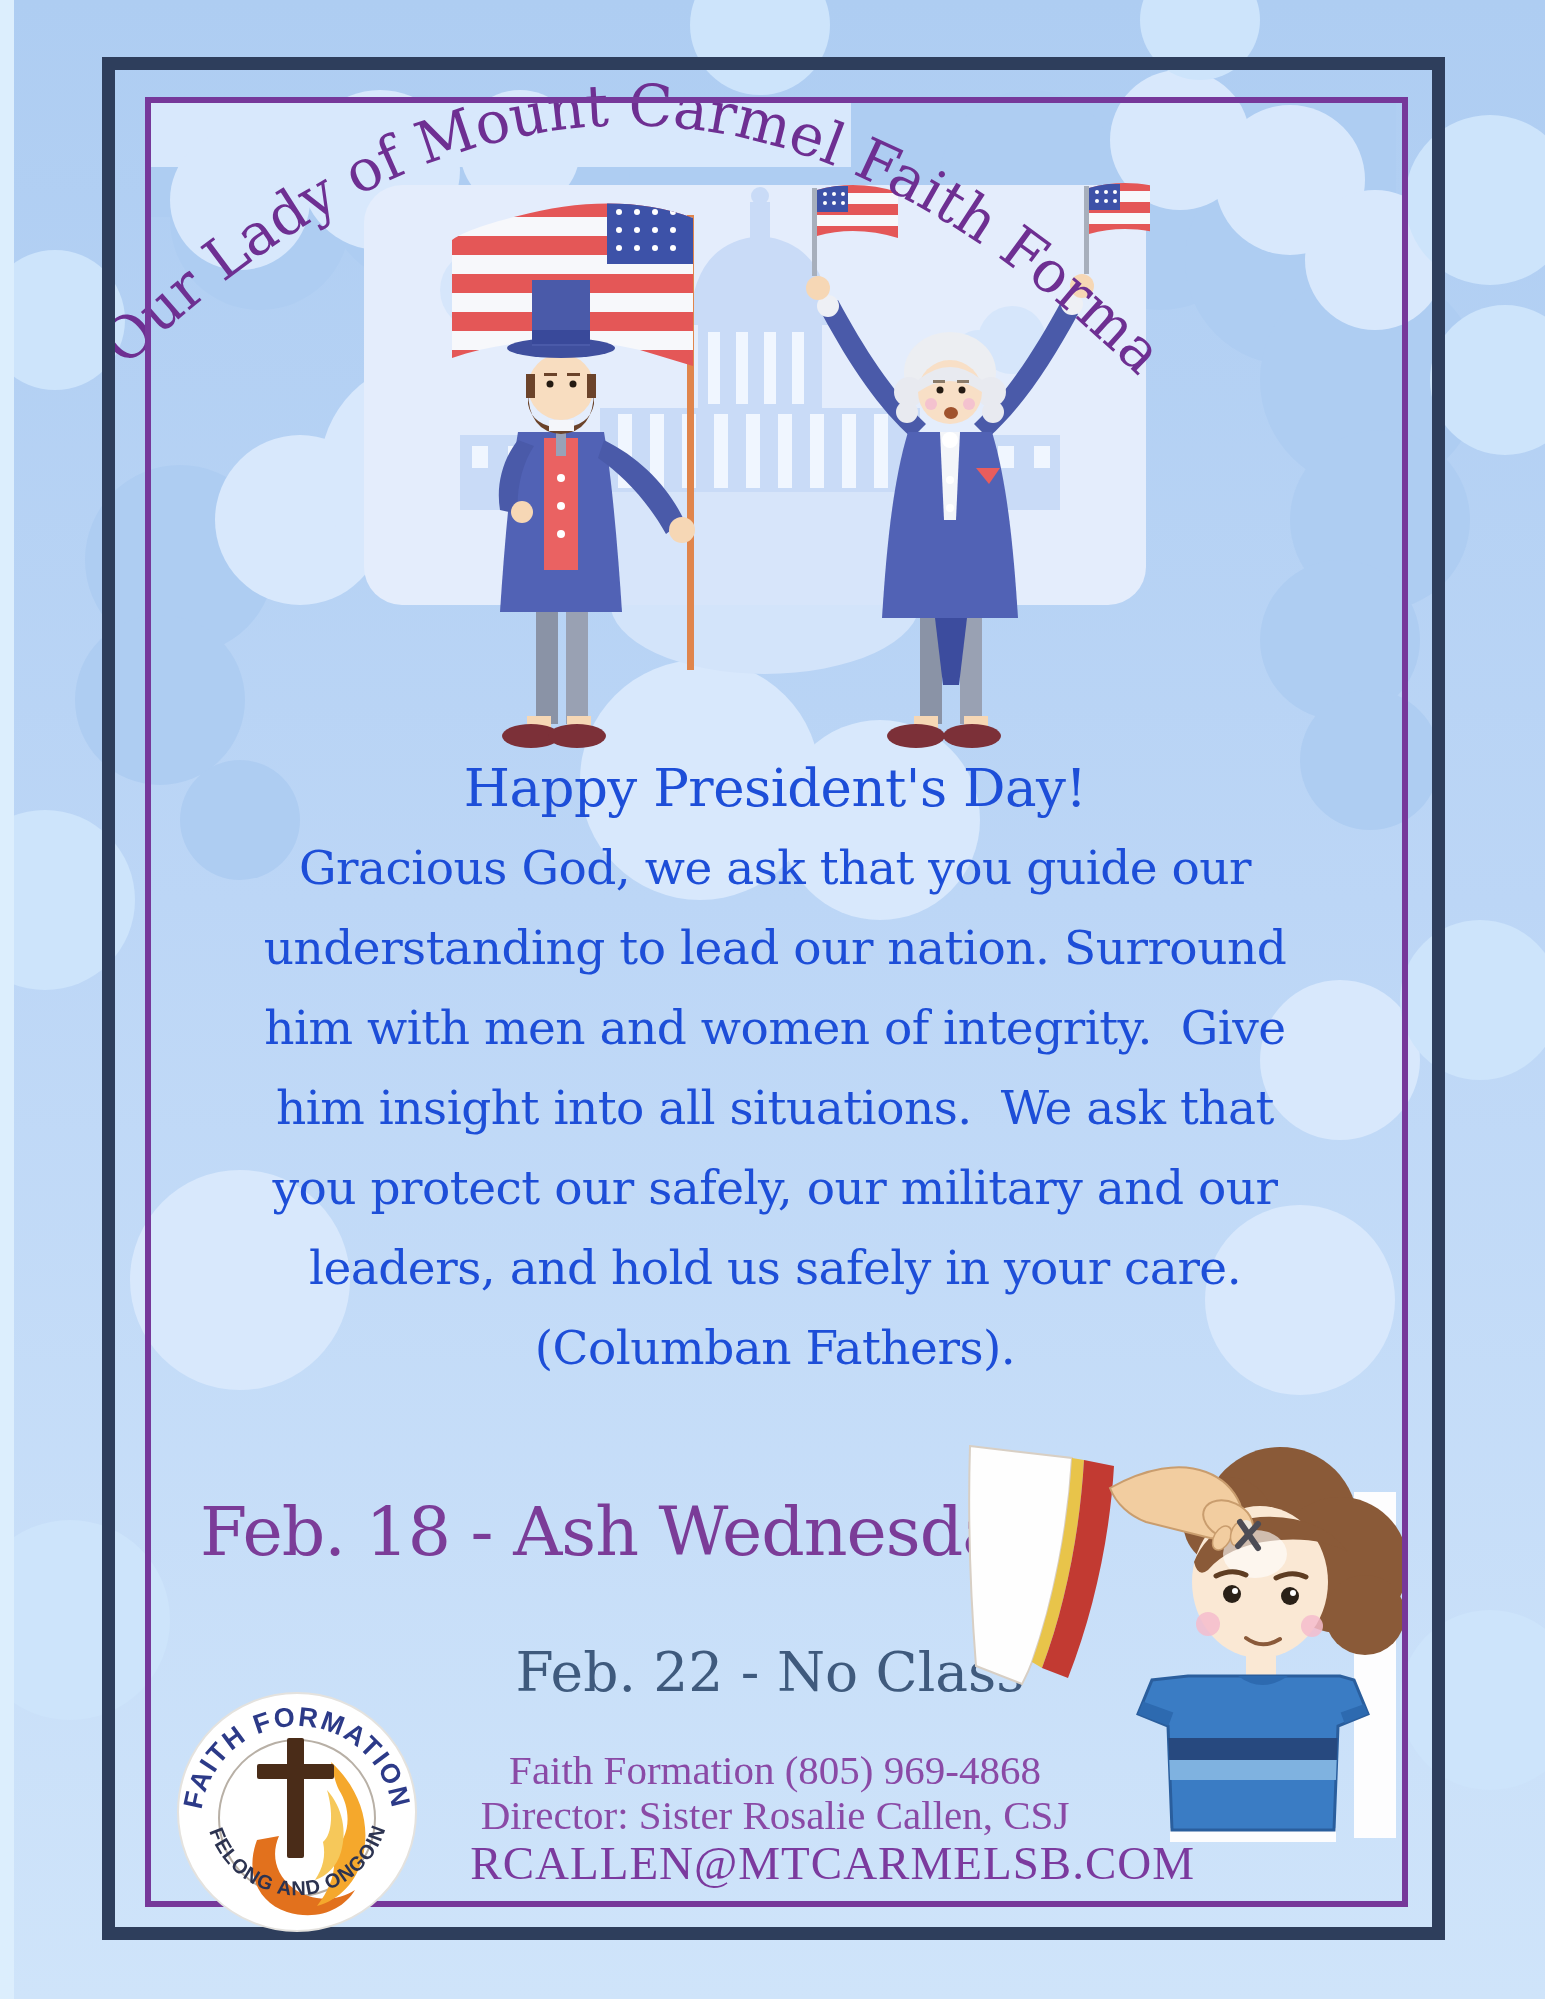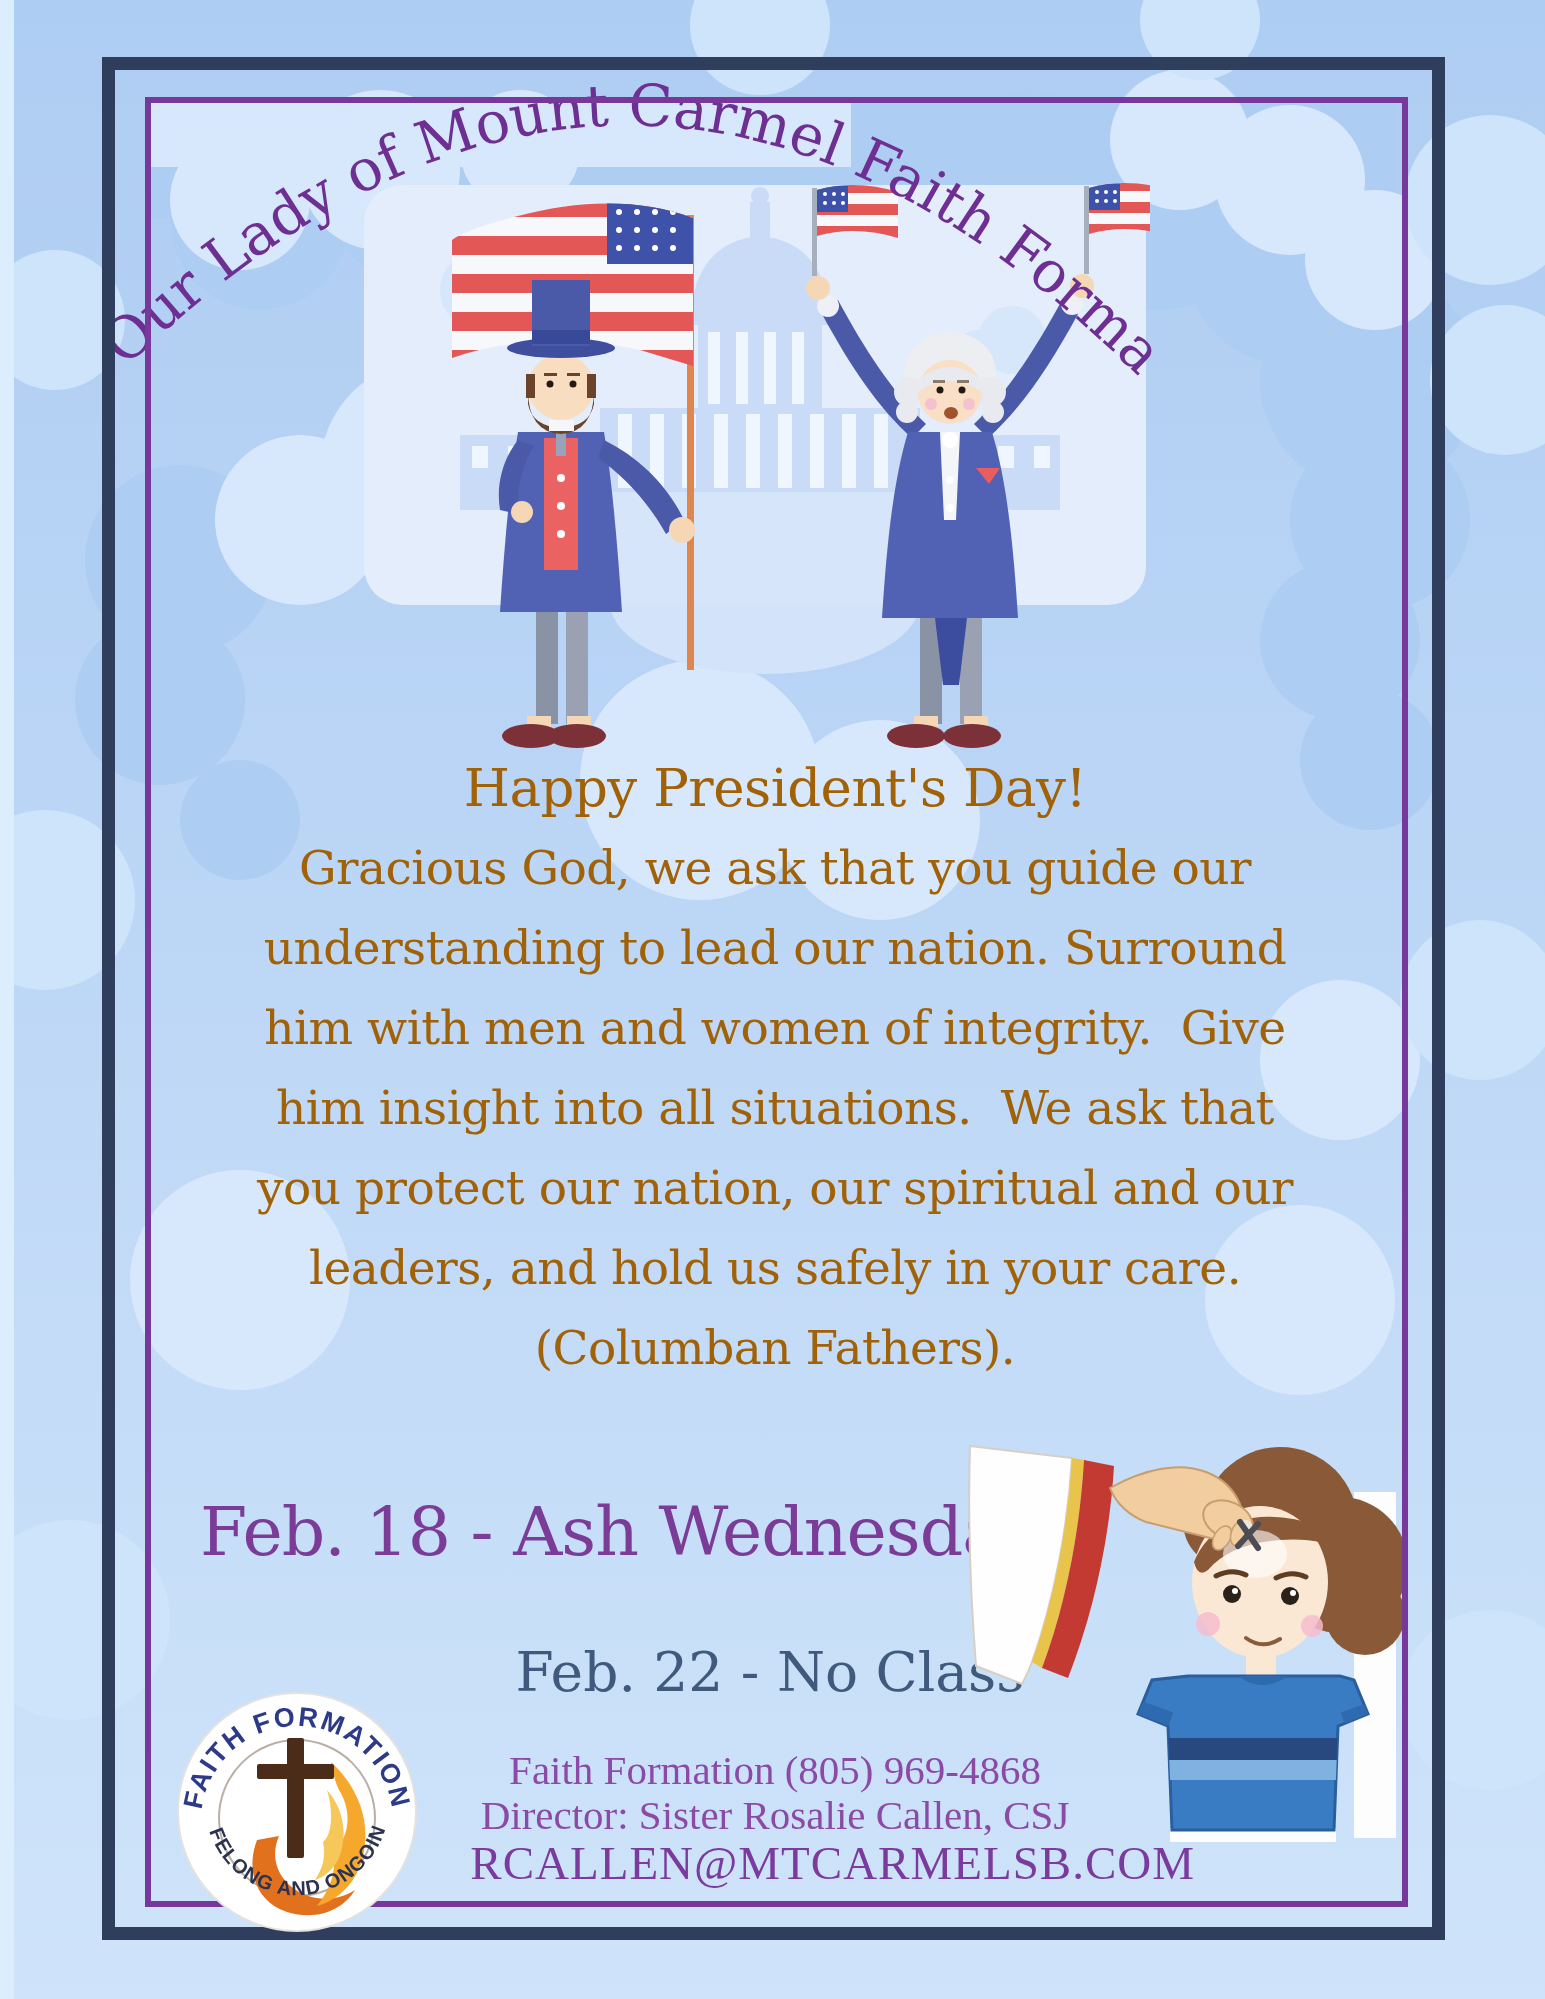--- a/index.html
+++ b/index.html
@@ -19,21 +19,21 @@
     position:absolute;left:145px;top:97px;width:1251px;height:1798px;
     border:6px solid #76389a;z-index:30;pointer-events:none;
   }
   .title-arc{position:absolute;left:80px;top:28px;z-index:10;}
   .title-arc text{
     font-family:"DejaVu Serif",serif;font-size:58px;font-weight:500;fill:#6e2f92;
   }
   .presidents{position:absolute;left:360px;top:140px;z-index:5;}
   .prayer{
     position:absolute;left:150px;top:748px;width:1250px;z-index:8;
-    text-align:center;color:#a16207;letter-spacing:-0.5px;
+    text-align:center;color:#1d4ed8;letter-spacing:-0.5px;
   }
   .prayer .heading{font-size:53px;line-height:80px;white-space:pre;}
   .prayer .line{font-size:47px;line-height:80px;white-space:pre;}
   .feb18{
     position:absolute;left:200px;top:1492px;z-index:8;
     font-size:68px;color:#7b3c98;letter-spacing:-1px;white-space:pre;
   }
   .feb22{
     position:absolute;left:420px;top:1640px;width:700px;text-align:center;z-index:8;
     font-size:55px;color:#3f5a7d;white-space:pre;
@@ -305,21 +305,21 @@
     <ellipse cx="591" cy="273" rx="7" ry="6" fill="#a0522d"></ellipse>
   </g>
 </svg>
 
 <div class="prayer">
   <div class="heading">Happy President's Day!</div>
   <div class="line">Gracious God, we ask that you guide our</div>
   <div class="line">understanding to lead our nation. Surround</div>
   <div class="line">him with men and women of integrity.  Give</div>
   <div class="line">him insight into all situations.  We ask that</div>
-  <div class="line">you protect our nation, our spiritual and our</div>
+  <div class="line">you protect our safely, our military and our</div>
   <div class="line">leaders, and hold us safely in your care.</div>
   <div class="line">(Columban Fathers).</div>
 </div>
 
 <div class="feb18">Feb. 18 - Ash Wednesday</div>
 <div class="feb22">Feb. 22 - No Class</div>
 
 <svg class="ash-art" width="460" height="455" viewBox="0 0 460 455">
   <rect x="404" y="62" width="42" height="346" fill="#fdfdfe"></rect>
   <rect x="220" y="398" width="166" height="14" fill="#fdfdfe"></rect>

